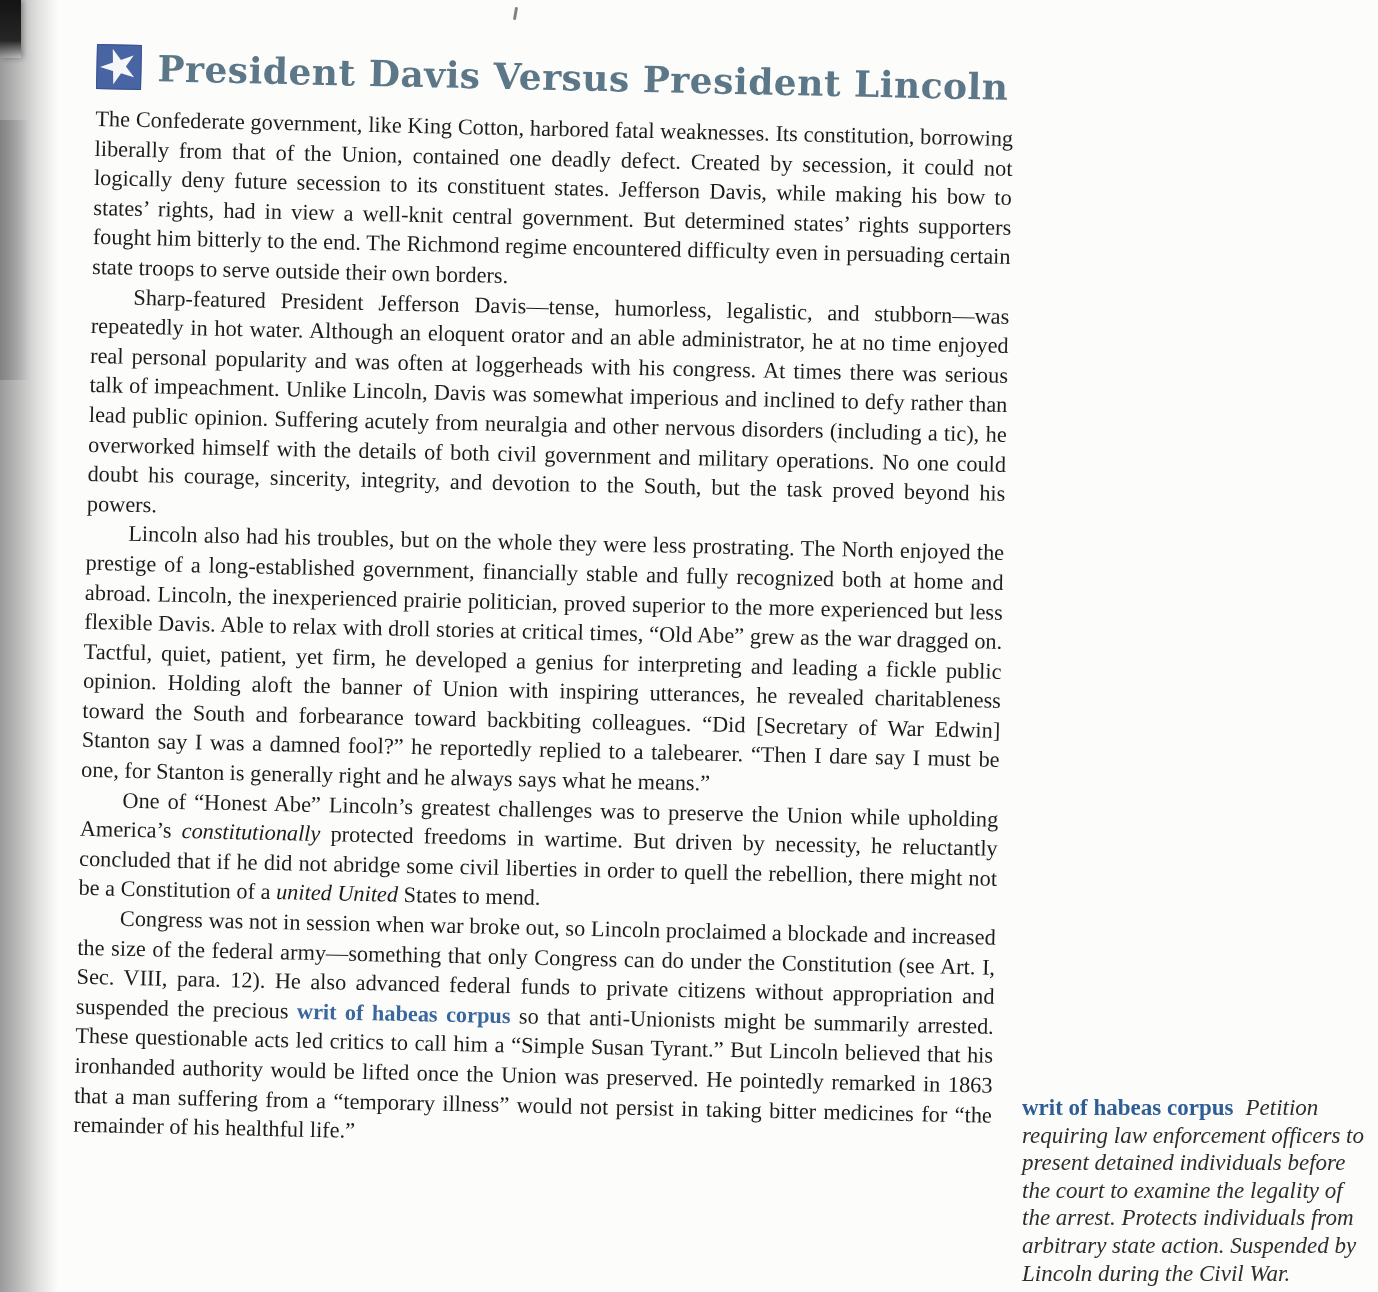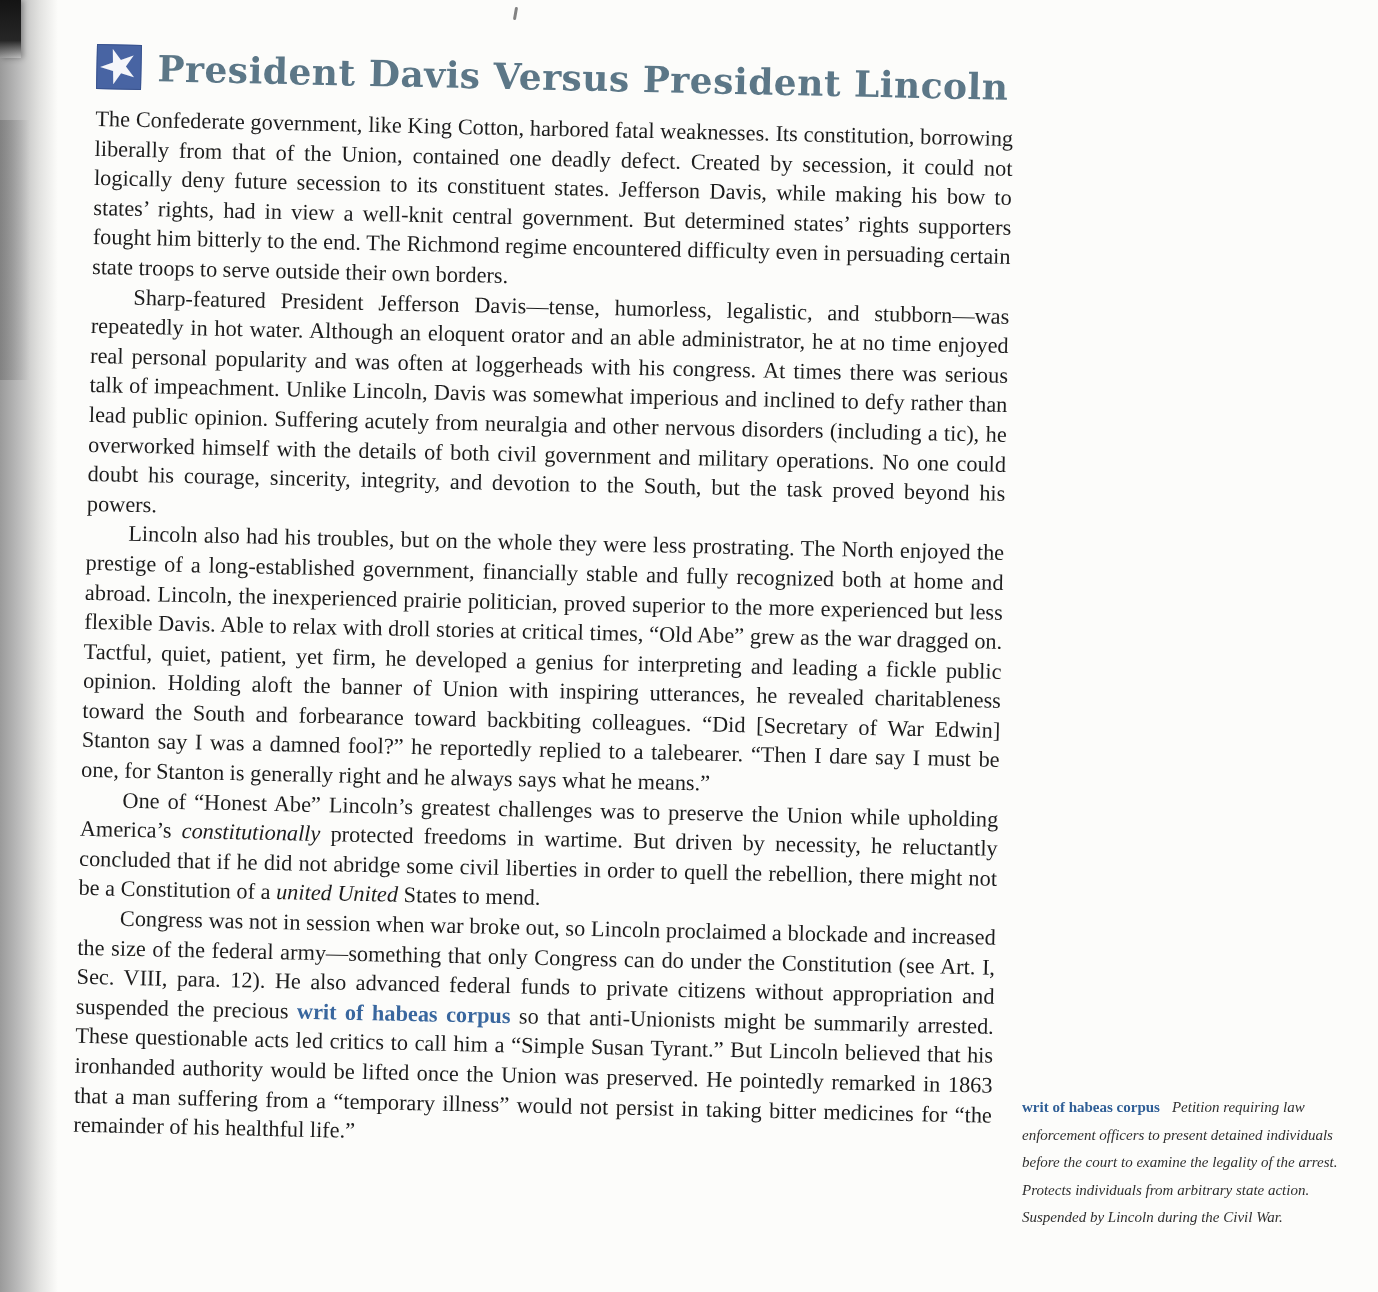--- a/index.html
+++ b/index.html
@@ -102,21 +102,21 @@
     color: #39679e;
     font-weight: bold;
   }
 
   
   .margin-note {
     position: absolute;
     left: 1022px;
     top: 1094px;
     width: 348px;
-    font-size: 15px;
+    font-size: 23px;
     line-height: 27.6px;
     color: #2e2e2e;
   }
   .note-term {
     color: #2f5e96;
     font-weight: bold;
     font-style: normal;
     margin-right: 12px;
   }
   .note-def { font-style: italic; }

